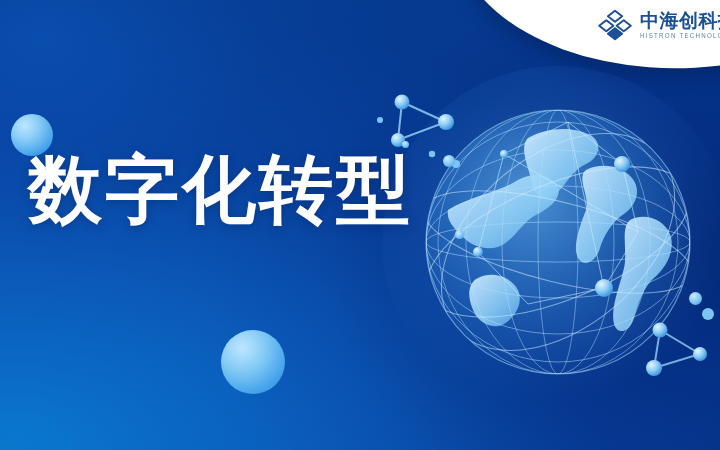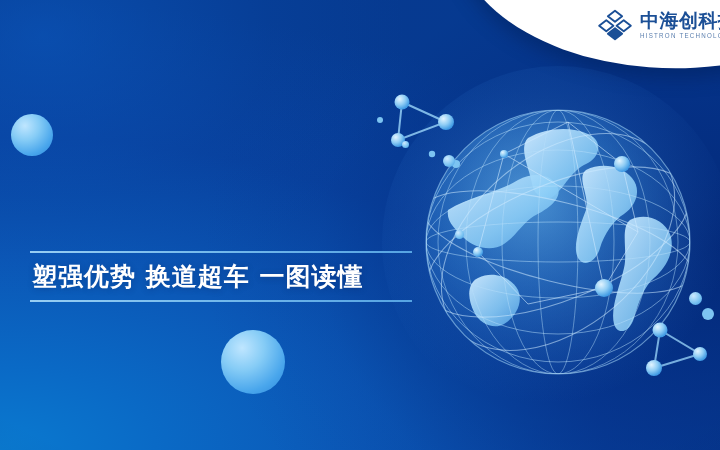--- a/index.html
+++ b/index.html
@@ -280,26 +280,24 @@
 
   <div class="sphere" style="left:11px; top:114px; width:42px; height:42px;"></div>
   <div class="sphere" style="left:221px; top:330px; width:64px; height:64px;"></div>
   <div class="dot" style="left:402px; top:141px; width:7px; height:7px;"></div>
   <div class="dot" style="left:443px; top:155px; width:12px; height:12px;"></div>
   <div class="dot" style="left:455px; top:230px; width:9px; height:9px;"></div>
   <div class="dot" style="left:689px; top:292px; width:13px; height:13px;"></div>
 
   <div class="bg-vignette"></div>
 
-
-  <div class="subtitle-block">
-    <div class="rule"></div>
-    <div class="subtitle">塑强优势  换道超车  一图读懂</div>
-    <div class="rule"></div>
+  <div class="headline">
+    <div class="title">数字化转型</div>
   </div>
+
 
   <div class="logo">
     <svg class="logo-mark" viewBox="0 0 48 48">
       <g fill="none" stroke="#1b4f96" stroke-width="2.4" stroke-linejoin="round">
         <path d="M24 6 L33 13 L24 20 L15 13 Z"></path>
         <path d="M13 18 L22 25 L13 32 L4 25 Z"></path>
         <path d="M35 18 L44 25 L35 32 L26 25 Z"></path>
         <path d="M24 28 L33 35 L24 42 L15 35 Z"></path>
       </g>
       <path d="M24 28 L33 35 L24 42 L15 35 Z" fill="#1b4f96"></path>

